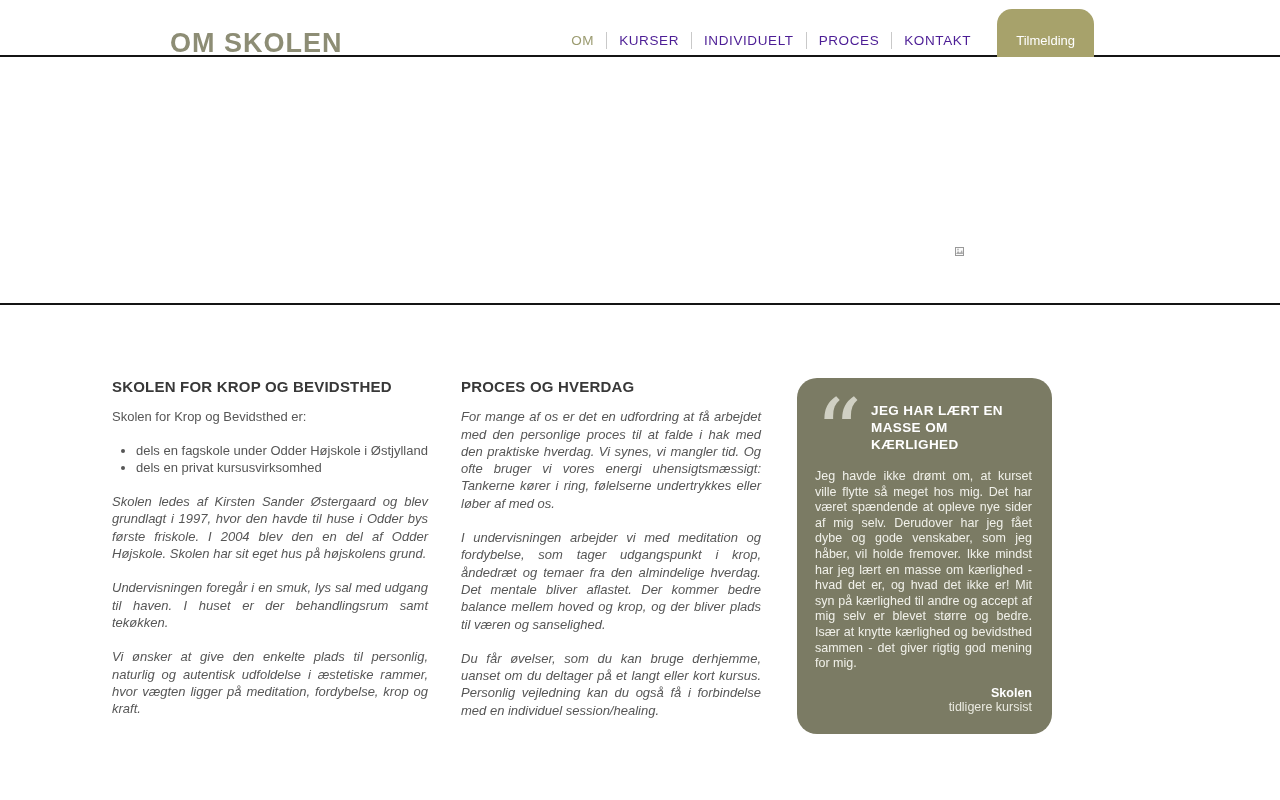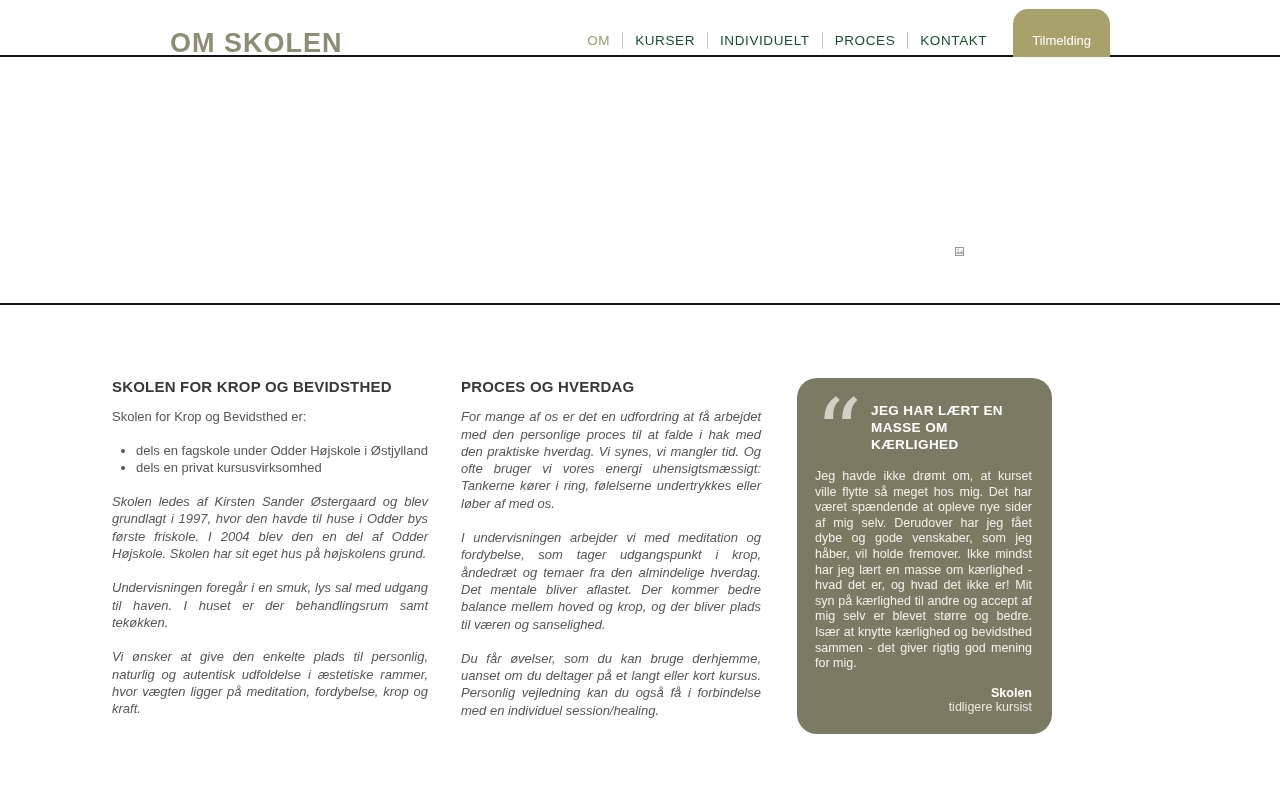--- a/index.html
+++ b/index.html
@@ -23,34 +23,34 @@
     position: absolute;
     left: 170px;
     top: 28px;
     font-size: 27px;
     font-weight: bold;
     letter-spacing: 1px;
     color: #8d8d75;
   }
   .nav-wrap {
     position: absolute;
-    right: 170px;
+    right: 186px;
     top: 0;
     height: 81px;
     display: flex;
     align-items: center;
   }
   .nav {
     display: flex;
     align-items: center;
   }
   .nav-item {
     font-size: 13.5px;
     letter-spacing: 0.6px;
-    color: #14532d;
+    color: #4c1d95;
     cursor: pointer;
     white-space: nowrap;
   }
   .nav-item.active { color: #9b9b70; }
   .nav-divider {
     width: 1px;
     height: 17px;
     background: #c9c9c9;
     margin: 0 12px;
   }

